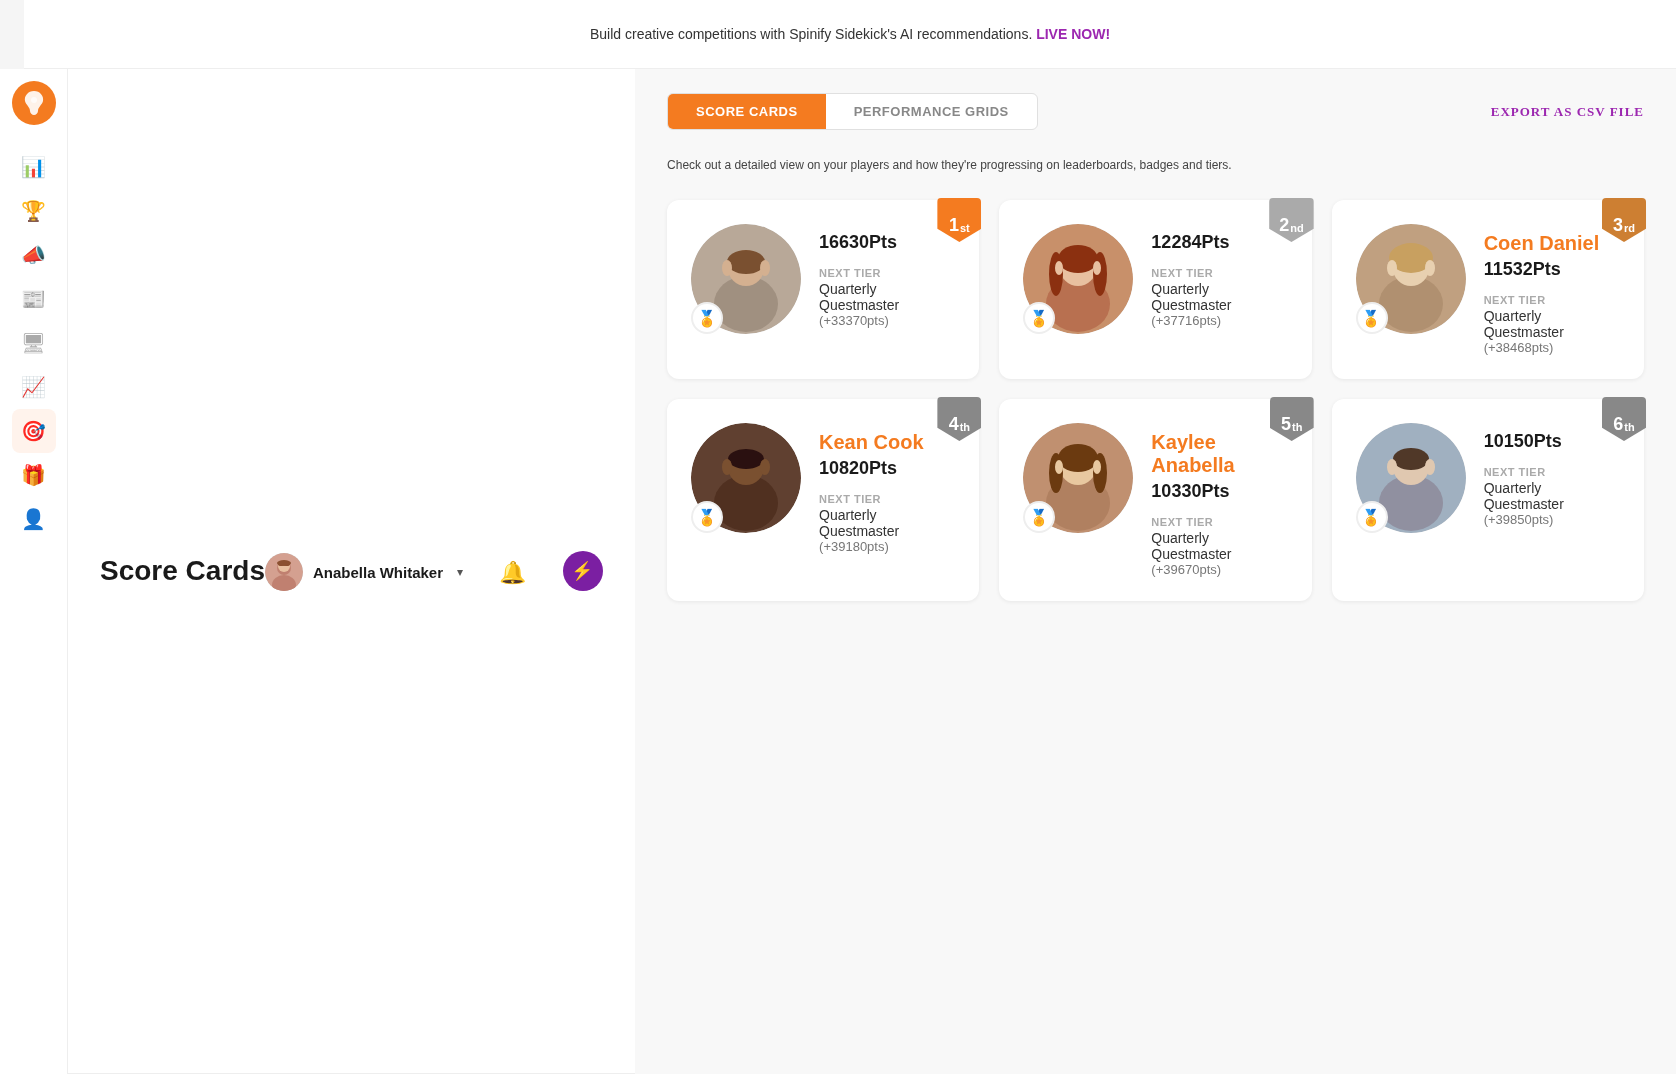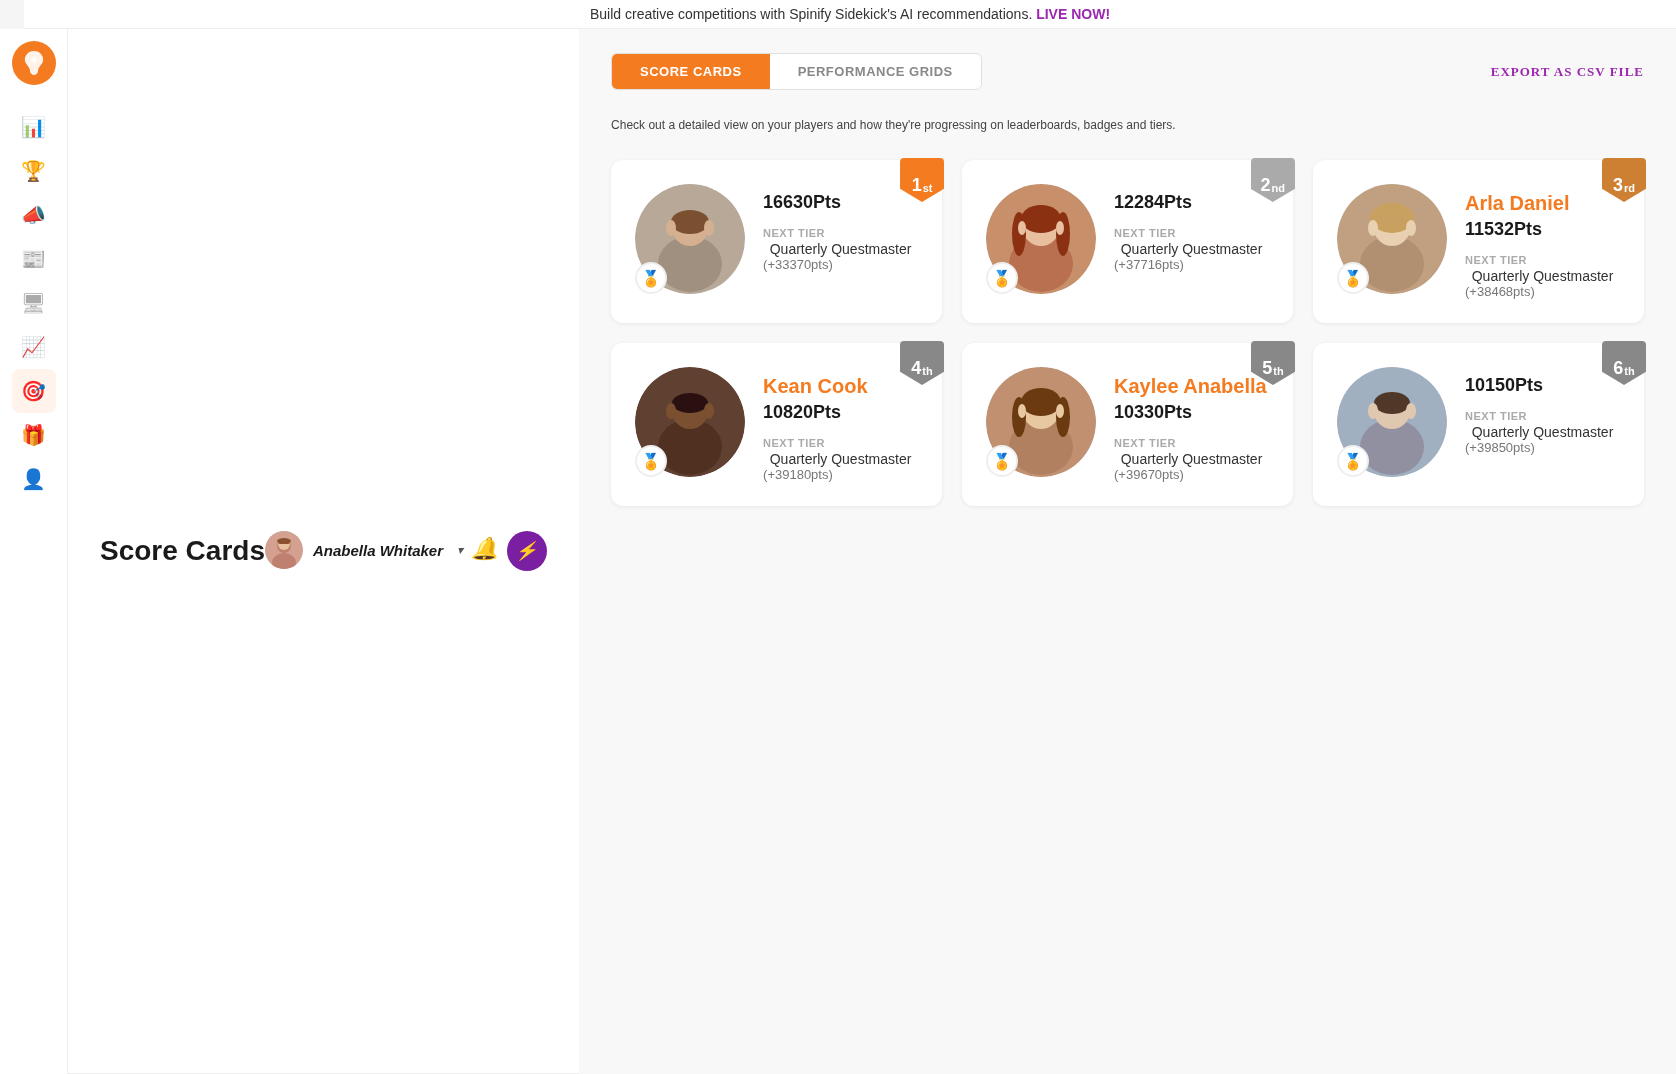--- a/index.html
+++ b/index.html
@@ -2,21 +2,21 @@
 <html><head>
   <meta charset="utf-8">
   <style>
     * { box-sizing: border-box; margin: 0; padding: 0; }
     body { font-family: 'Segoe UI', Arial, sans-serif; background: #f5f5f5; display: flex; flex-direction: column; height: 1074px; width: 1676px; overflow: hidden; }
 
     
     .announcement-bar {
       background: #fff;
       text-align: center;
-      padding: 6px 20px;
+      padding: 26px 20px;
       font-size: 14px;
       color: #333;
       border-bottom: 1px solid #eee;
       flex-shrink: 0;
       margin-left: 24px;
     }
     .announcement-bar .live-now {
       color: #9c27b0;
       font-weight: 700;
       cursor: pointer;
@@ -88,23 +88,22 @@
       border-bottom: 1px solid #eee;
       flex-shrink: 0;
     }
     .header-title {
       font-size: 28px;
       font-weight: 700;
       color: #1a1a1a;
     }
     .header-right {
       display: flex;
-      align-items: flex-start;
-      gap: 4px;
-      font-style: italic;
+      align-items: flex-end;
+      gap: 32px;
     }
     .user-avatar {
       width: 38px;
       height: 38px;
       border-radius: 50%;
       background: #ccc;
       overflow: hidden;
       display: flex;
       align-items: center;
       justify-content: center;
@@ -267,21 +266,20 @@
       font-size: 11px;
       font-weight: 700;
       color: #aaa;
       letter-spacing: 0.5px;
       text-transform: uppercase;
       margin-bottom: 2px;
     }
     .next-tier-name {
       font-size: 14px;
       color: #333;
-      text-align: center;
     }
     .next-tier-pts {
       font-size: 13px;
       color: #777;
     }
 
     
     .rank-badge {
       position: absolute;
       top: -2px;
@@ -454,21 +452,21 @@
     <ellipse cx="55" cy="80" rx="32" ry="28" fill="#b09070"></ellipse>
     <ellipse cx="55" cy="44" rx="18" ry="18" fill="#e8d0b0"></ellipse>
     <ellipse cx="55" cy="34" rx="22" ry="15" fill="#c8a060"></ellipse>
     <ellipse cx="36" cy="44" rx="5" ry="8" fill="#e8d0b0"></ellipse>
     <ellipse cx="74" cy="44" rx="5" ry="8" fill="#e8d0b0"></ellipse>
   </svg>
         </div>
         <div class="badge-icon">🏅</div>
       </div>
       <div class="card-info">
-        <div class="player-name">Arla Daniel</div>
+        <div class="player-name">Coen Daniel</div>
         <div class="player-pts">11532Pts</div>
         <div class="next-tier-label">NEXT TIER</div>
         <div class="next-tier-name">Quarterly Questmaster</div>
         <div class="next-tier-pts">(+38468pts)</div>
       </div>
     </div>
   </div>
           <div class="score-card">
     <div class="rank-badge rank4">
       <span class="rank-number">4</span>

